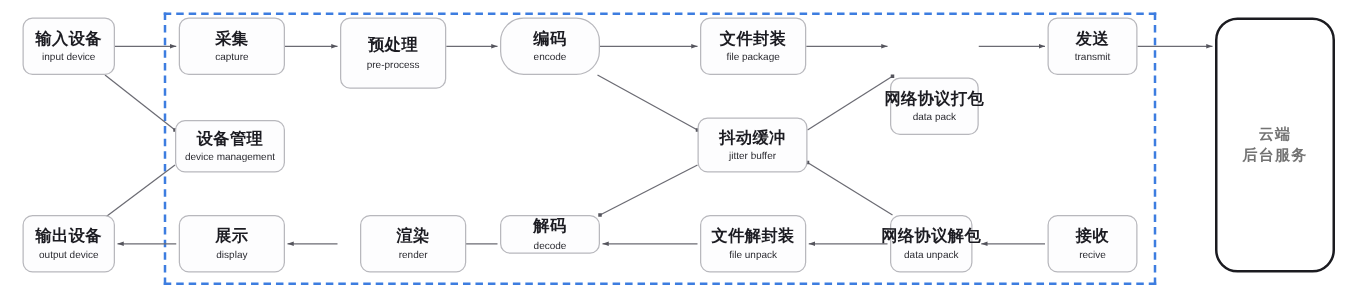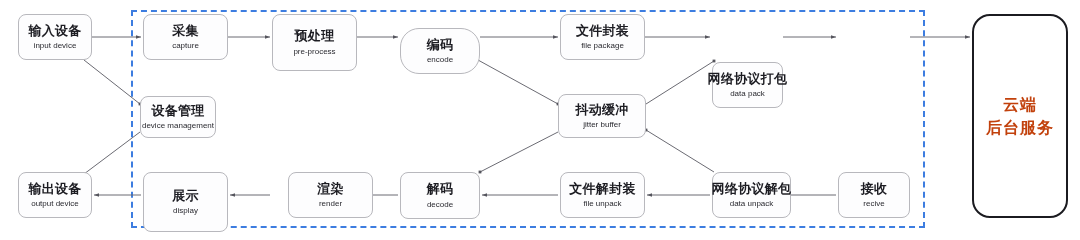--- a/index.html
+++ b/index.html
@@ -72,23 +72,23 @@
     box-sizing: border-box;
     border: 2px solid #1b1b20;
     border-radius: 18px;
     background: #ffffff;
     display: flex;
     flex-direction: column;
     align-items: center;
     justify-content: center;
   }
   .cloud-node .cloud-line {
-    font-size: 16px;
+    font-size: 12px;
     font-weight: bold;
-    color: #c2410c;
+    color: #737373;
     letter-spacing: 1px;
     line-height: 1.45;
   }
   .watermark {
     position: absolute;
     left: 200px;
     top: 166px;
     width: 780px;
     height: 54px;
     display: flex;
@@ -158,72 +158,76 @@
   <div class="node" style="left:143px; top:14px; width:85px; height:46px;">
     <span class="cn">采集</span>
     <span class="en">capture</span>
   </div>
 
   <div class="node" style="left:272px; top:14px; width:85px; height:57px;">
     <span class="cn">预处理</span>
     <span class="en">pre-process</span>
   </div>
 
-  <div class="node" style="left:400px; top:28px; width:80px; height:46px;border-radius:19px;">
+  <div class="node" style="left:400px; top:14px; width:80px; height:46px;border-radius:19px;">
     <span class="cn">编码</span>
     <span class="en">encode</span>
   </div>
 
   <div class="node" style="left:560px; top:14px; width:85px; height:46px;">
     <span class="cn">文件封装</span>
     <span class="en">file package</span>
   </div>
 
   <div class="node" style="left:712px; top:14px; width:71px; height:46px;margin-top:48px;">
     <span class="cn">网络协议打包</span>
     <span class="en">data pack</span>
   </div>
 
-
-  <div class="node" style="left:140px; top:96px; width:76px; height:42px;">
+  <div class="node" style="left:838px; top:14px; width:72px; height:46px;">
+    <span class="cn">发送</span>
+    <span class="en">transmit</span>
+  </div>
+
+  <div class="node" style="left:140px; top:96px; width:88px; height:42px;">
     <span class="cn">设备管理</span>
     <span class="en">device management</span>
   </div>
 
   <div class="node" style="left:18px; top:172px; width:74px; height:46px;">
     <span class="cn">输出设备</span>
     <span class="en">output device</span>
   </div>
 
   <div class="node" style="left:558px; top:94px; width:88px; height:44px;">
     <span class="cn">抖动缓冲</span>
     <span class="en">jitter buffer</span>
   </div>
 
-  <div class="node" style="left:143px; top:172px; width:85px; height:60px;">
+  <div class="node" style="left:143px; top:172px; width:85px; height:46px;">
     <span class="cn">展示</span>
     <span class="en">display</span>
   </div>
 
   <div class="node" style="left:288px; top:172px; width:85px; height:46px;">
     <span class="cn">渲染</span>
     <span class="en">render</span>
   </div>
 
-  <div class="node" style="left:400px; top:172px; width:80px; height:47px;">
+  <div class="node" style="left:400px; top:172px; width:80px; height:31px;">
     <span class="cn">解码</span>
     <span class="en">decode</span>
   </div>
 
   <div class="node" style="left:560px; top:172px; width:85px; height:46px;">
     <span class="cn">文件解封装</span>
     <span class="en">file unpack</span>
   </div>
 
-  <div class="node" style="left:712px; top:172px; width:79px; height:46px;">
+  <div class="node" style="left:712px; top:172px; width:66px; height:46px;">
     <span class="cn">网络协议解包</span>
     <span class="en">data unpack</span>
   </div>
 
   <div class="node" style="left:838px; top:172px; width:72px; height:46px;">
     <span class="cn">接收</span>
     <span class="en">recive</span>
   </div>
 
   <div class="cloud-node">

